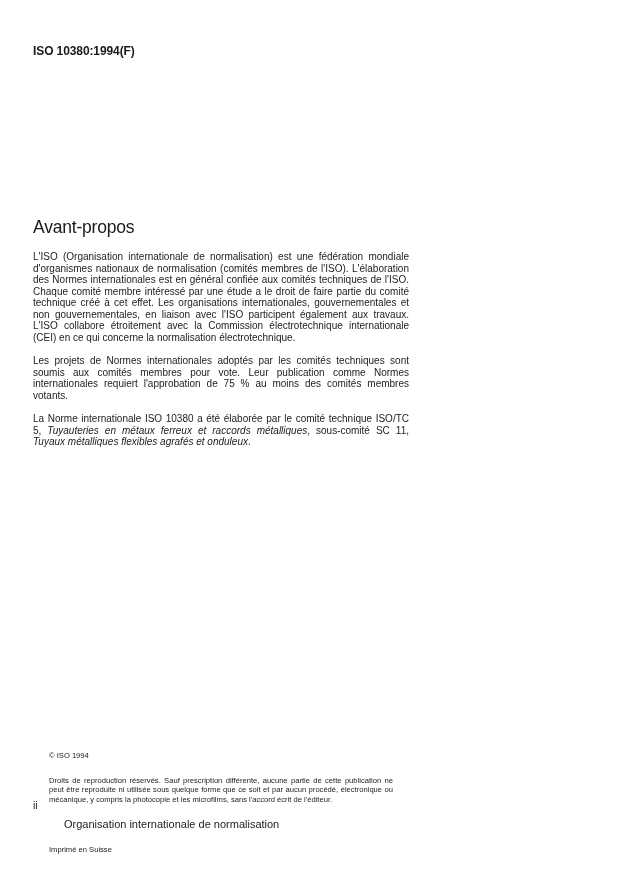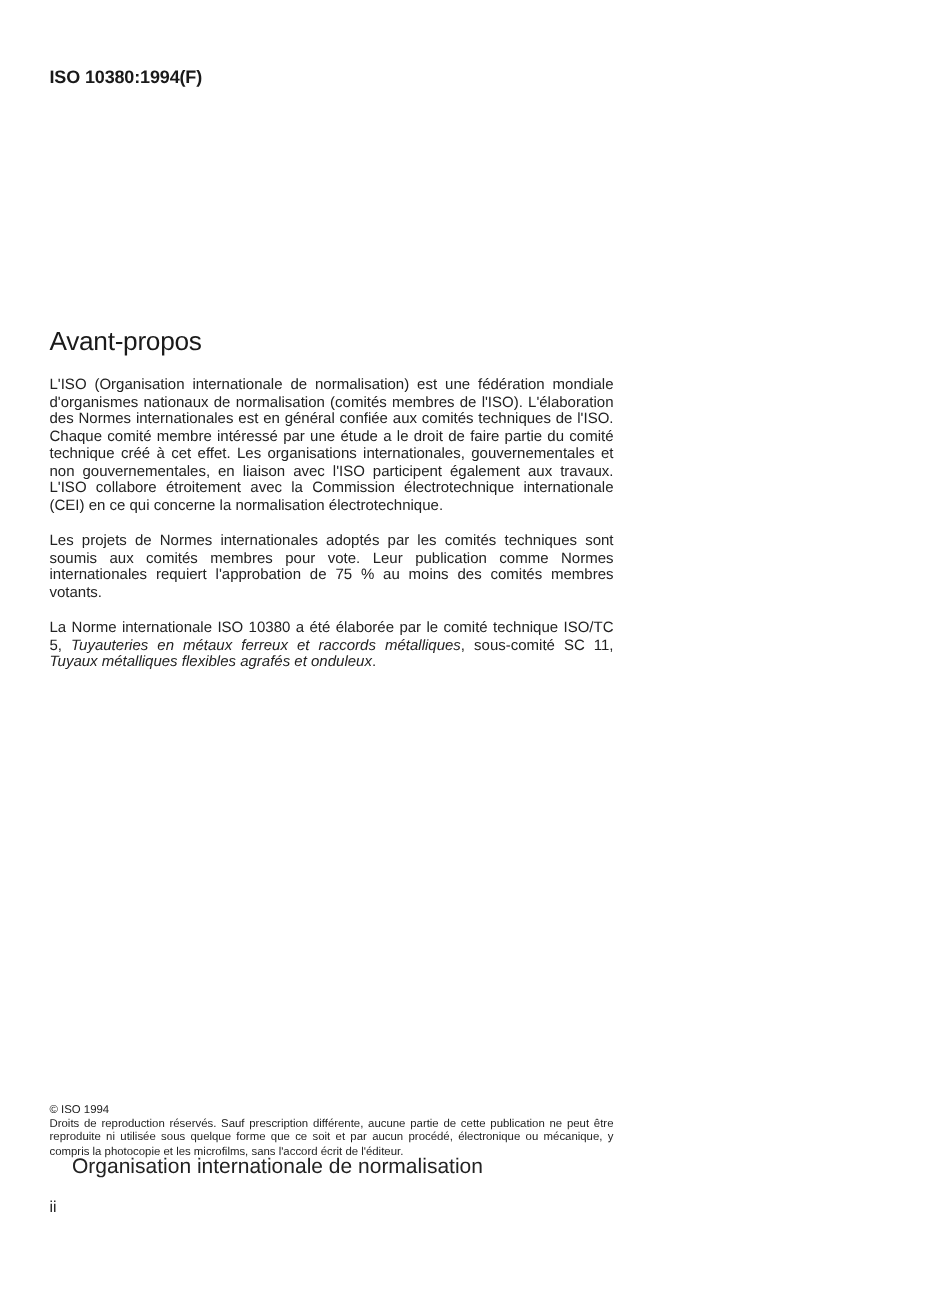--- a/index.html
+++ b/index.html
@@ -19,24 +19,24 @@
       position: absolute; left: 33px; top: 251px; width: 376px;
       font-size: 10px; line-height: 11.5px; text-align: justify;
       color: #222;
     }
     .body p { margin: 0 0 12px 0; }
     .body em { font-style: italic; }
     .copyright {
       position: absolute; left: 33px; top: 735px; width: 376px;
       font-size: 7.6px; line-height: 9.2px; color: #222;
     }
-    .copyright .line { margin: 0; }
+    .copyright .line { margin: 16px; }
     .copyright .just { text-align: justify; }
     .copyright .org { padding-left: 15px; margin-top: 1px; }
-    .copyright .org .orgname { font-size: 14px; }
+    .copyright .org .orgname { font-size: 11px; }
     .copyright .printed { margin-top: 4px; }
     .pagenum {
       position: absolute; left: 33px; top: 799px;
       font-size: 10.5px; color: #222;
     }
   </style>
 </head>
 <body>
 
 <div class="header">ISO 10380:1994(F)</div>
@@ -48,15 +48,16 @@
   <p>Les projets de Normes internationales adoptés par les comités techniques sont soumis aux comités membres pour vote. Leur publication comme Normes internationales requiert l'approbation de 75 % au moins des comités membres votants.</p>
   <p><span>La Norme internationale ISO 10380 a été élaborée par le comité technique ISO/TC 5, </span><em>Tuyauteries en métaux ferreux et raccords métalliques</em><span>, sous-comité SC 11, </span><em>Tuyaux métalliques flexibles agrafés et onduleux</em><span>.</span></p>
 </div>
 
 <div class="copyright">
   <div class="line">© ISO 1994</div>
   <div class="line just">Droits de reproduction réservés. Sauf prescription différente, aucune partie de cette publication ne peut être reproduite ni utilisée sous quelque forme que ce soit et par aucun procédé, électronique ou mécanique, y compris la photocopie et les microfilms, sans l'accord écrit de l'éditeur.</div>
   <div class="org">
     <div class="line orgname">Organisation internationale de normalisation</div>
   </div>
+  <div class="line printed">Imprimé en Suisse</div>
 </div>
 
 <div class="pagenum">ii</div>
 
 </body></html>

